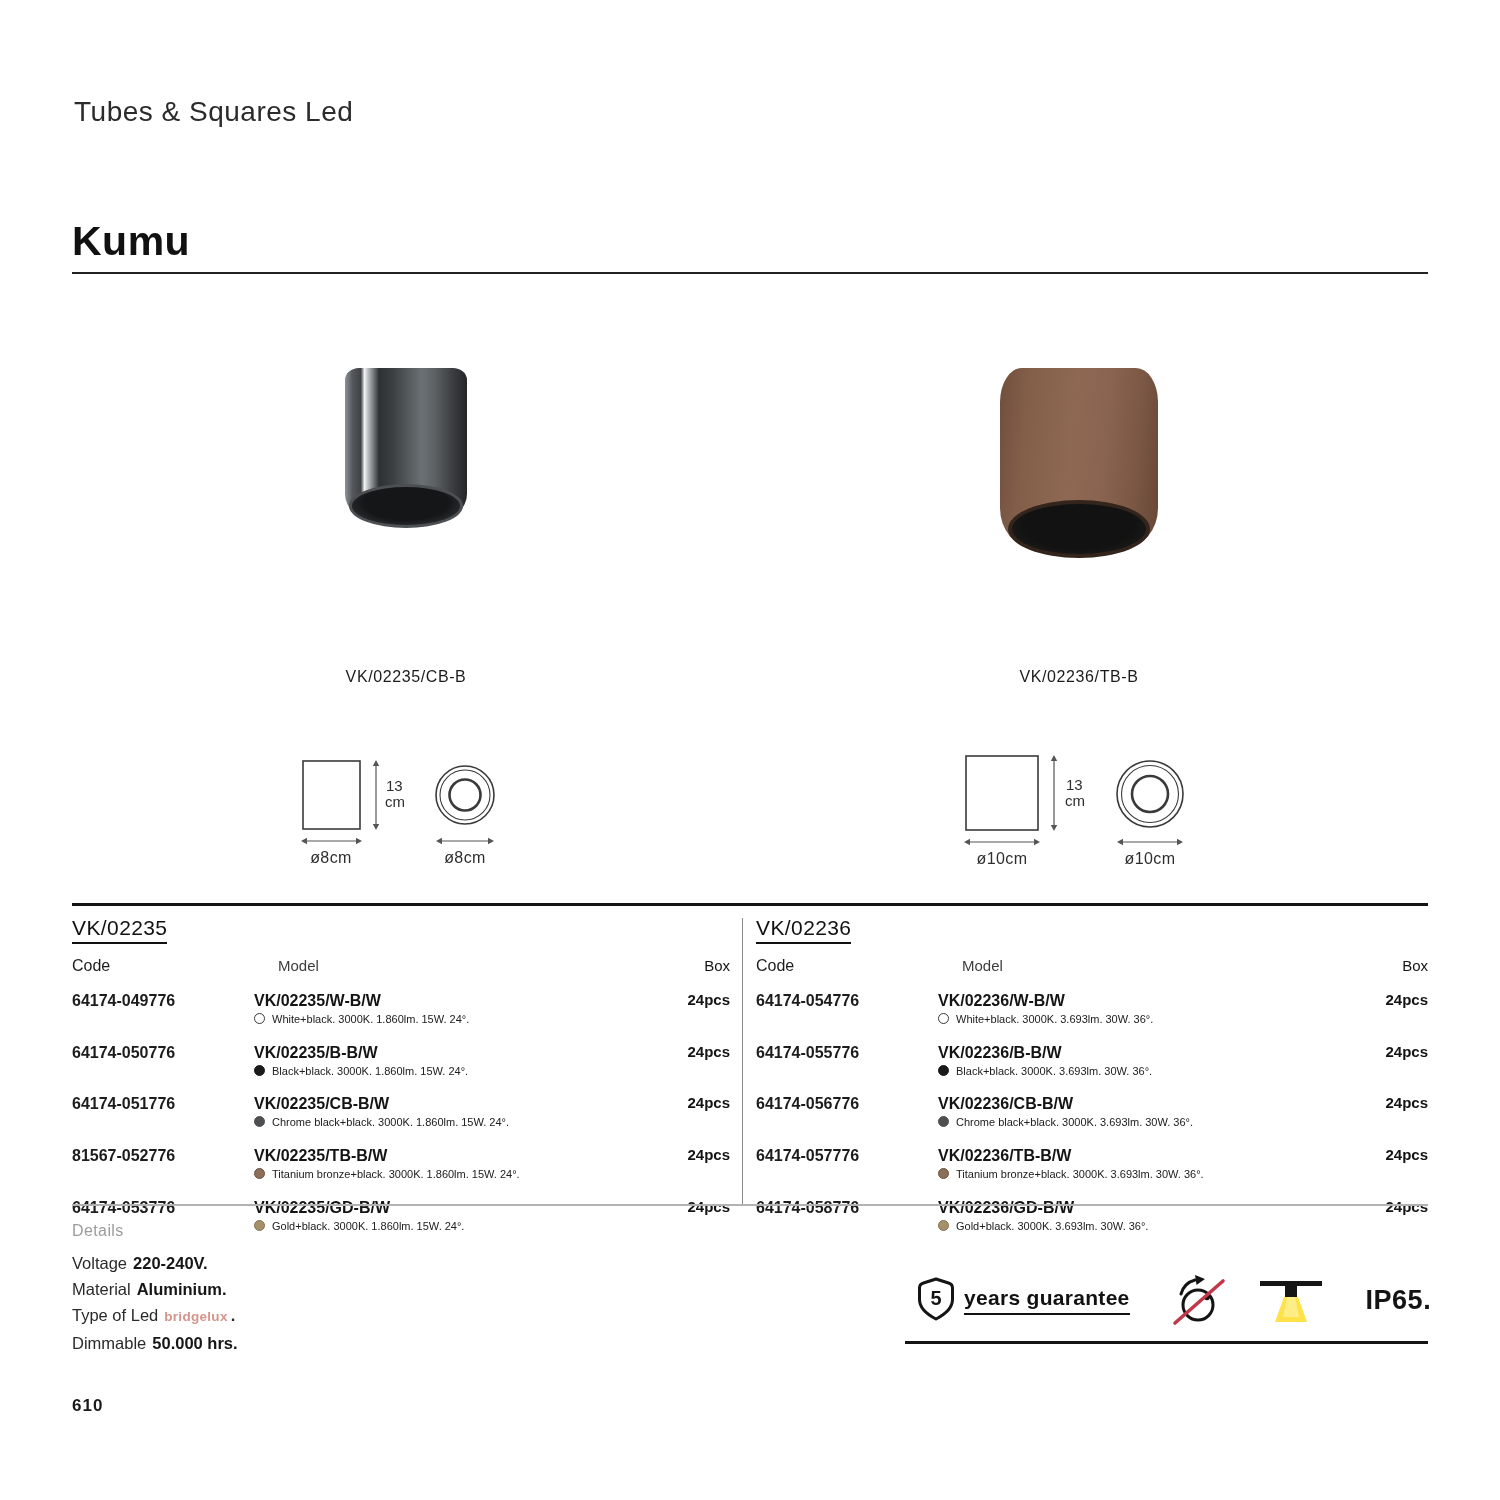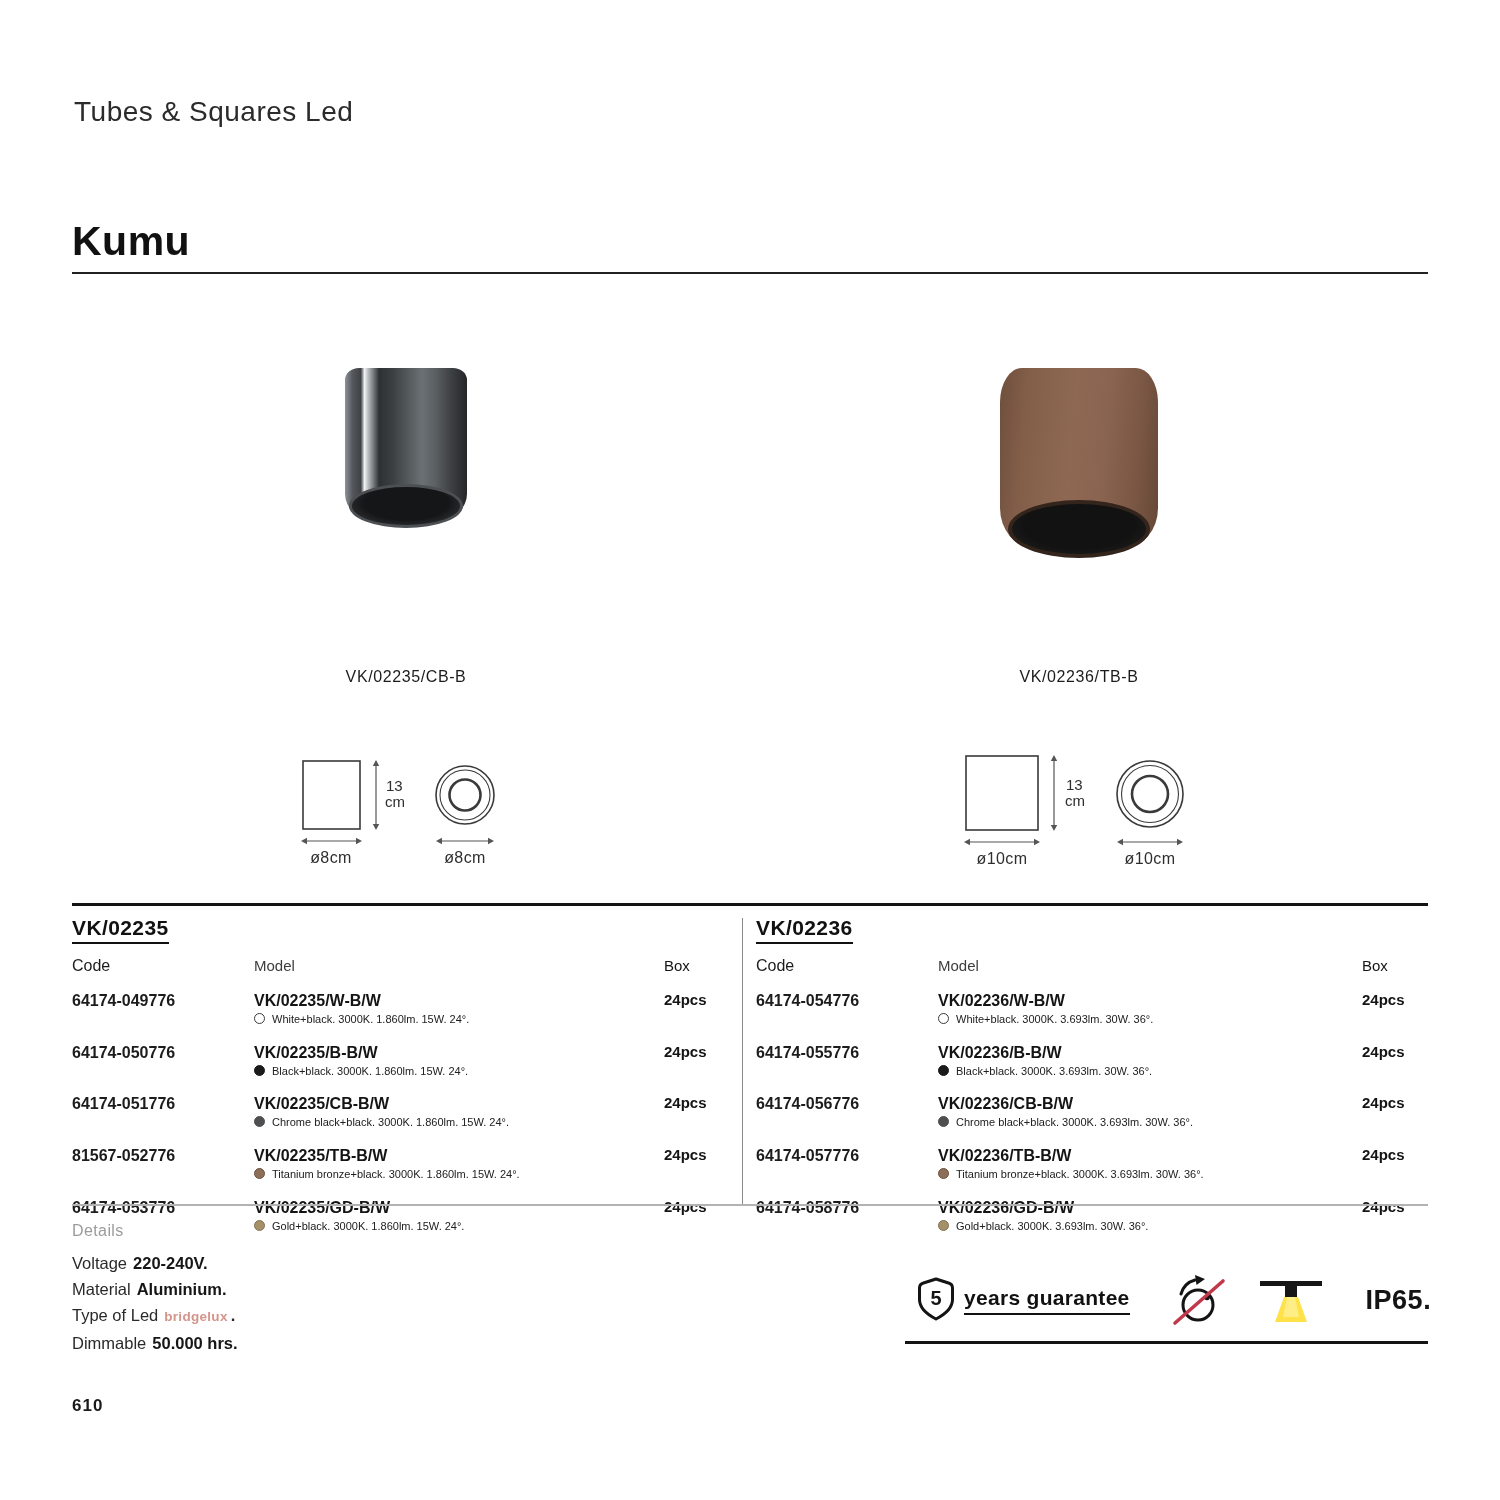--- a/index.html
+++ b/index.html
@@ -34,25 +34,25 @@
   .dim text{font-family:"Liberation Sans",sans-serif;fill:#2e2e2e;}
   .dim .lbl{font-size:16px;letter-spacing:.4px;}
   .dim .hv{font-size:15px;}
 
   
   .rule-thick{left:72px;top:903px;width:1356px;height:3px;background:#141414;}
   .vdivider{left:742px;top:918px;width:1px;height:286px;background:#8a8a8a;}
   .ptable{position:absolute;top:916px;}
   .ptable.t1{left:72px;width:658px;}
   .ptable.t2{left:756px;width:672px;}
-  .table-title{display:inline-block;font-size:21px;font-weight:700;color:#111;
+  .table-title{display:inline-block;font-size:21px;font-weight:400;color:#111;
     border-bottom:2.5px solid #111;padding-bottom:2px;letter-spacing:.4px;}
   .thead,.trow{display:grid;grid-template-columns:182px 1fr 66px;}
-  .thead{margin-top:13px;font-size:15px;color:#3d3d3d;}
-  .thead .c-box,.trow .c-box{}
+  .thead{margin-top:13px;font-size:15px;color:#3d3d3d;gap:24px;}
+  .thead .c-box,.trow .c-box{text-align:right;}
   .trow{margin-top:15px;line-height:1.32;}
   .c-code{font-size:16px;font-weight:600;color:#1c1c1c;}
   .model-name{font-size:16px;font-weight:700;color:#141414;}
   .model-desc{font-size:11px;font-weight:500;color:#202020;margin-top:1px;}
   .dot{display:inline-block;width:11px;height:11px;border-radius:50%;box-sizing:border-box;
     border:1.5px solid #333;margin-right:7px;position:relative;top:1px;}
   .c-box{font-size:15px;font-weight:700;color:#141414;}
 
   
   .rule-gray{left:72px;top:1204px;width:1356px;height:2px;background:#b2b2b2;}

